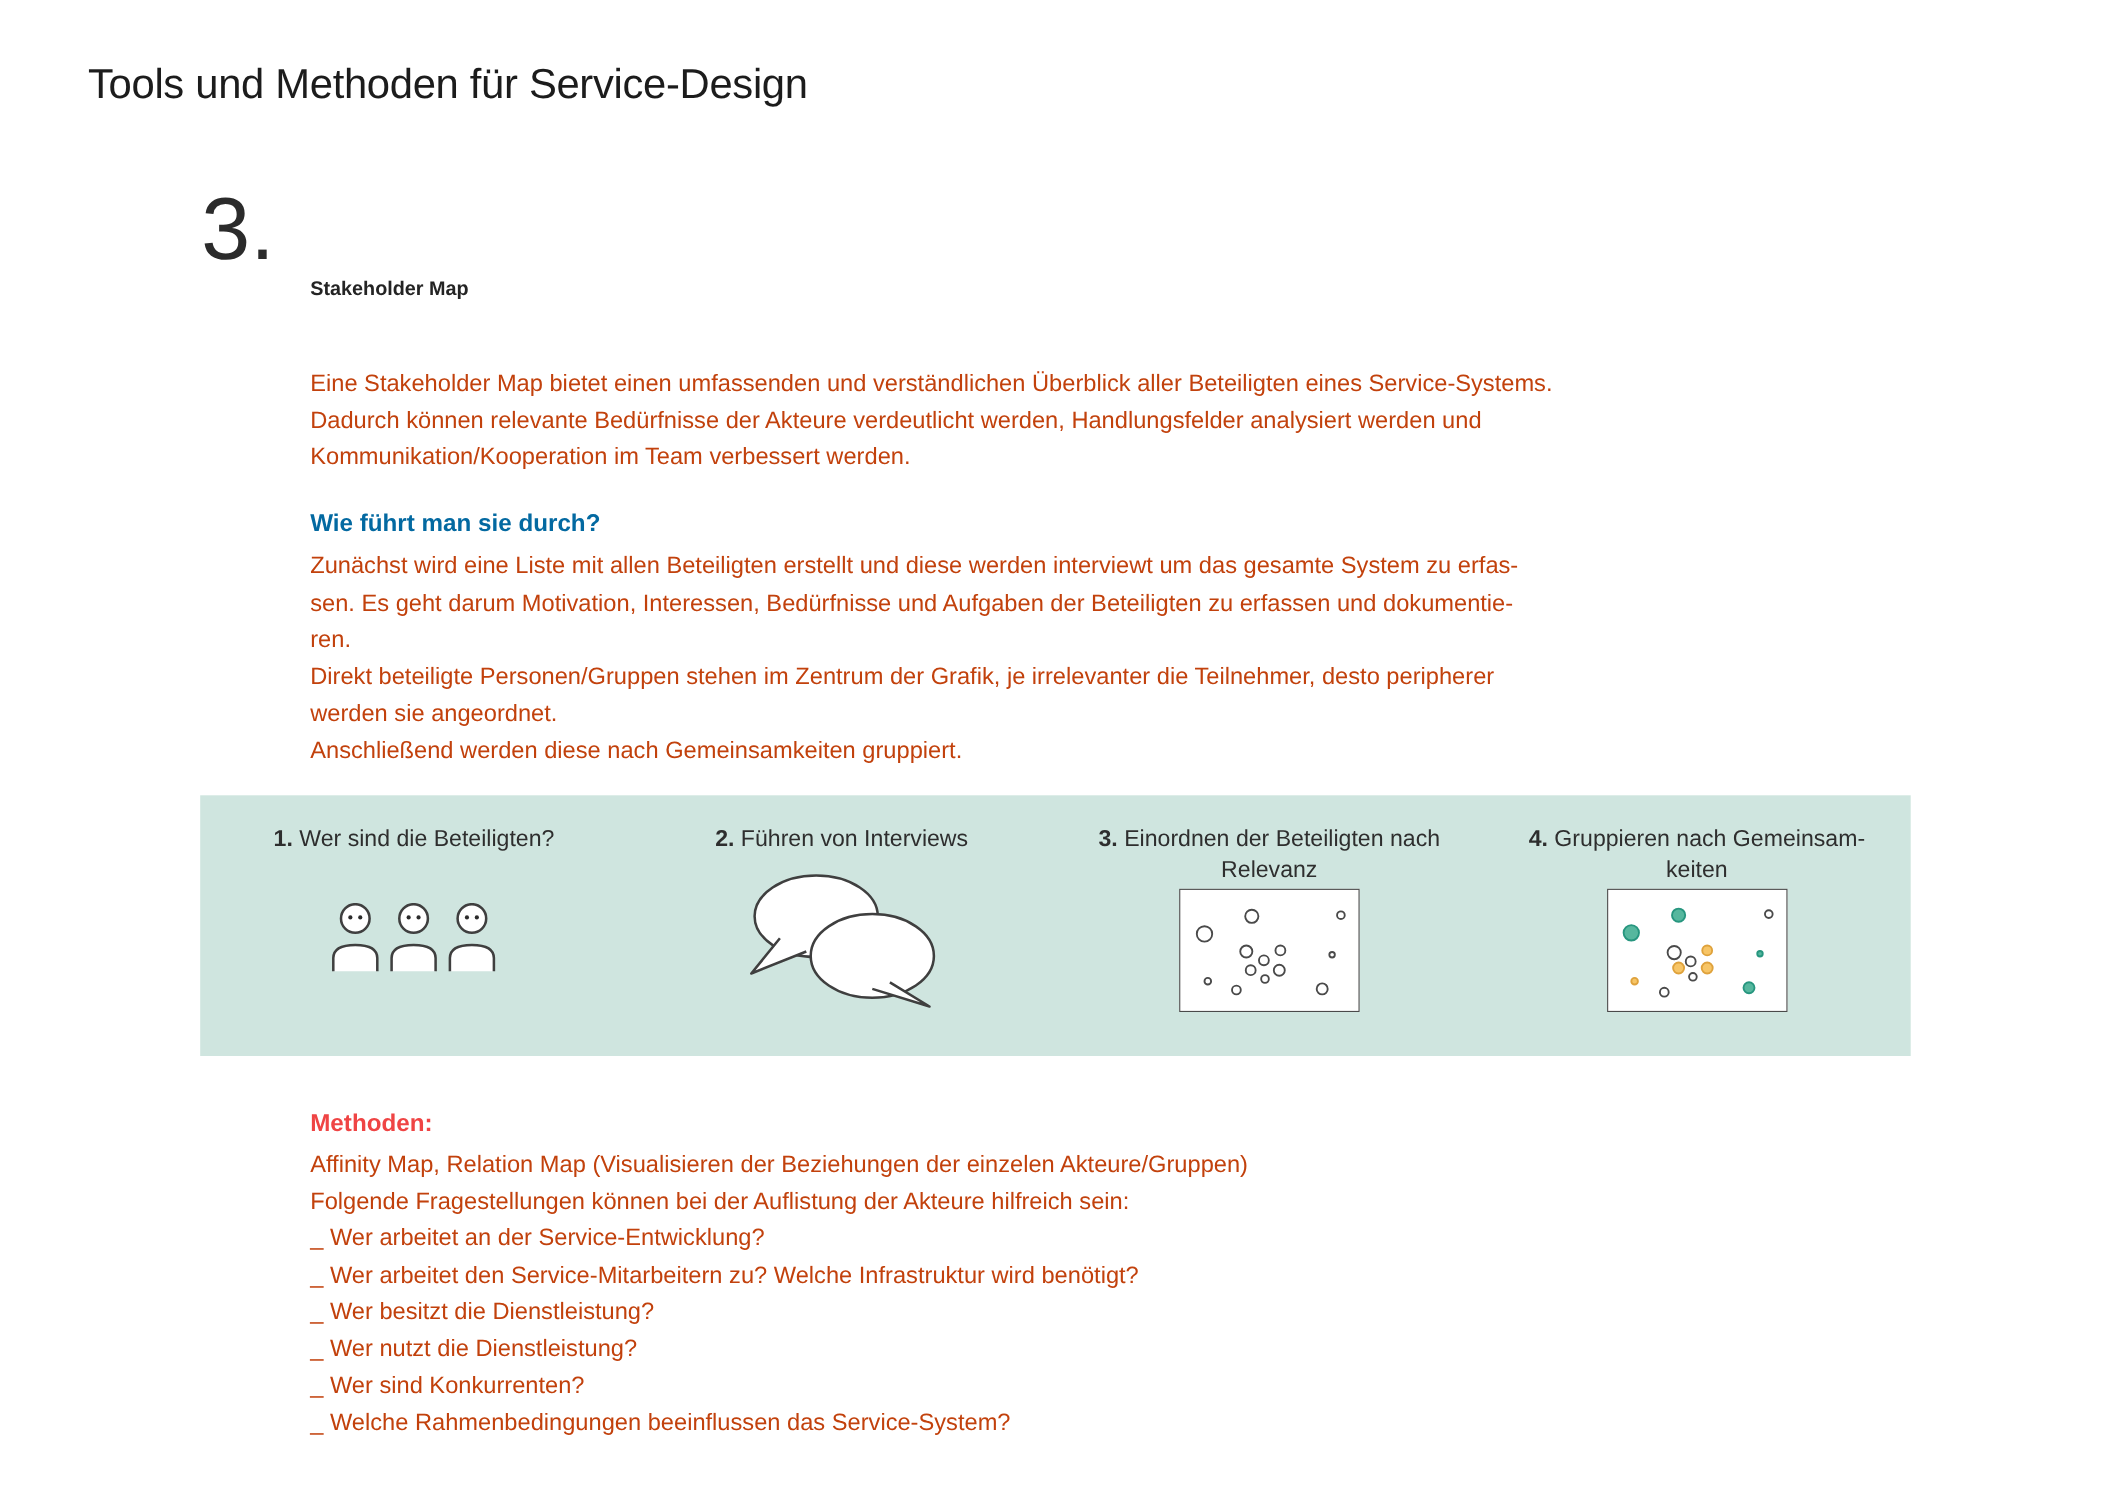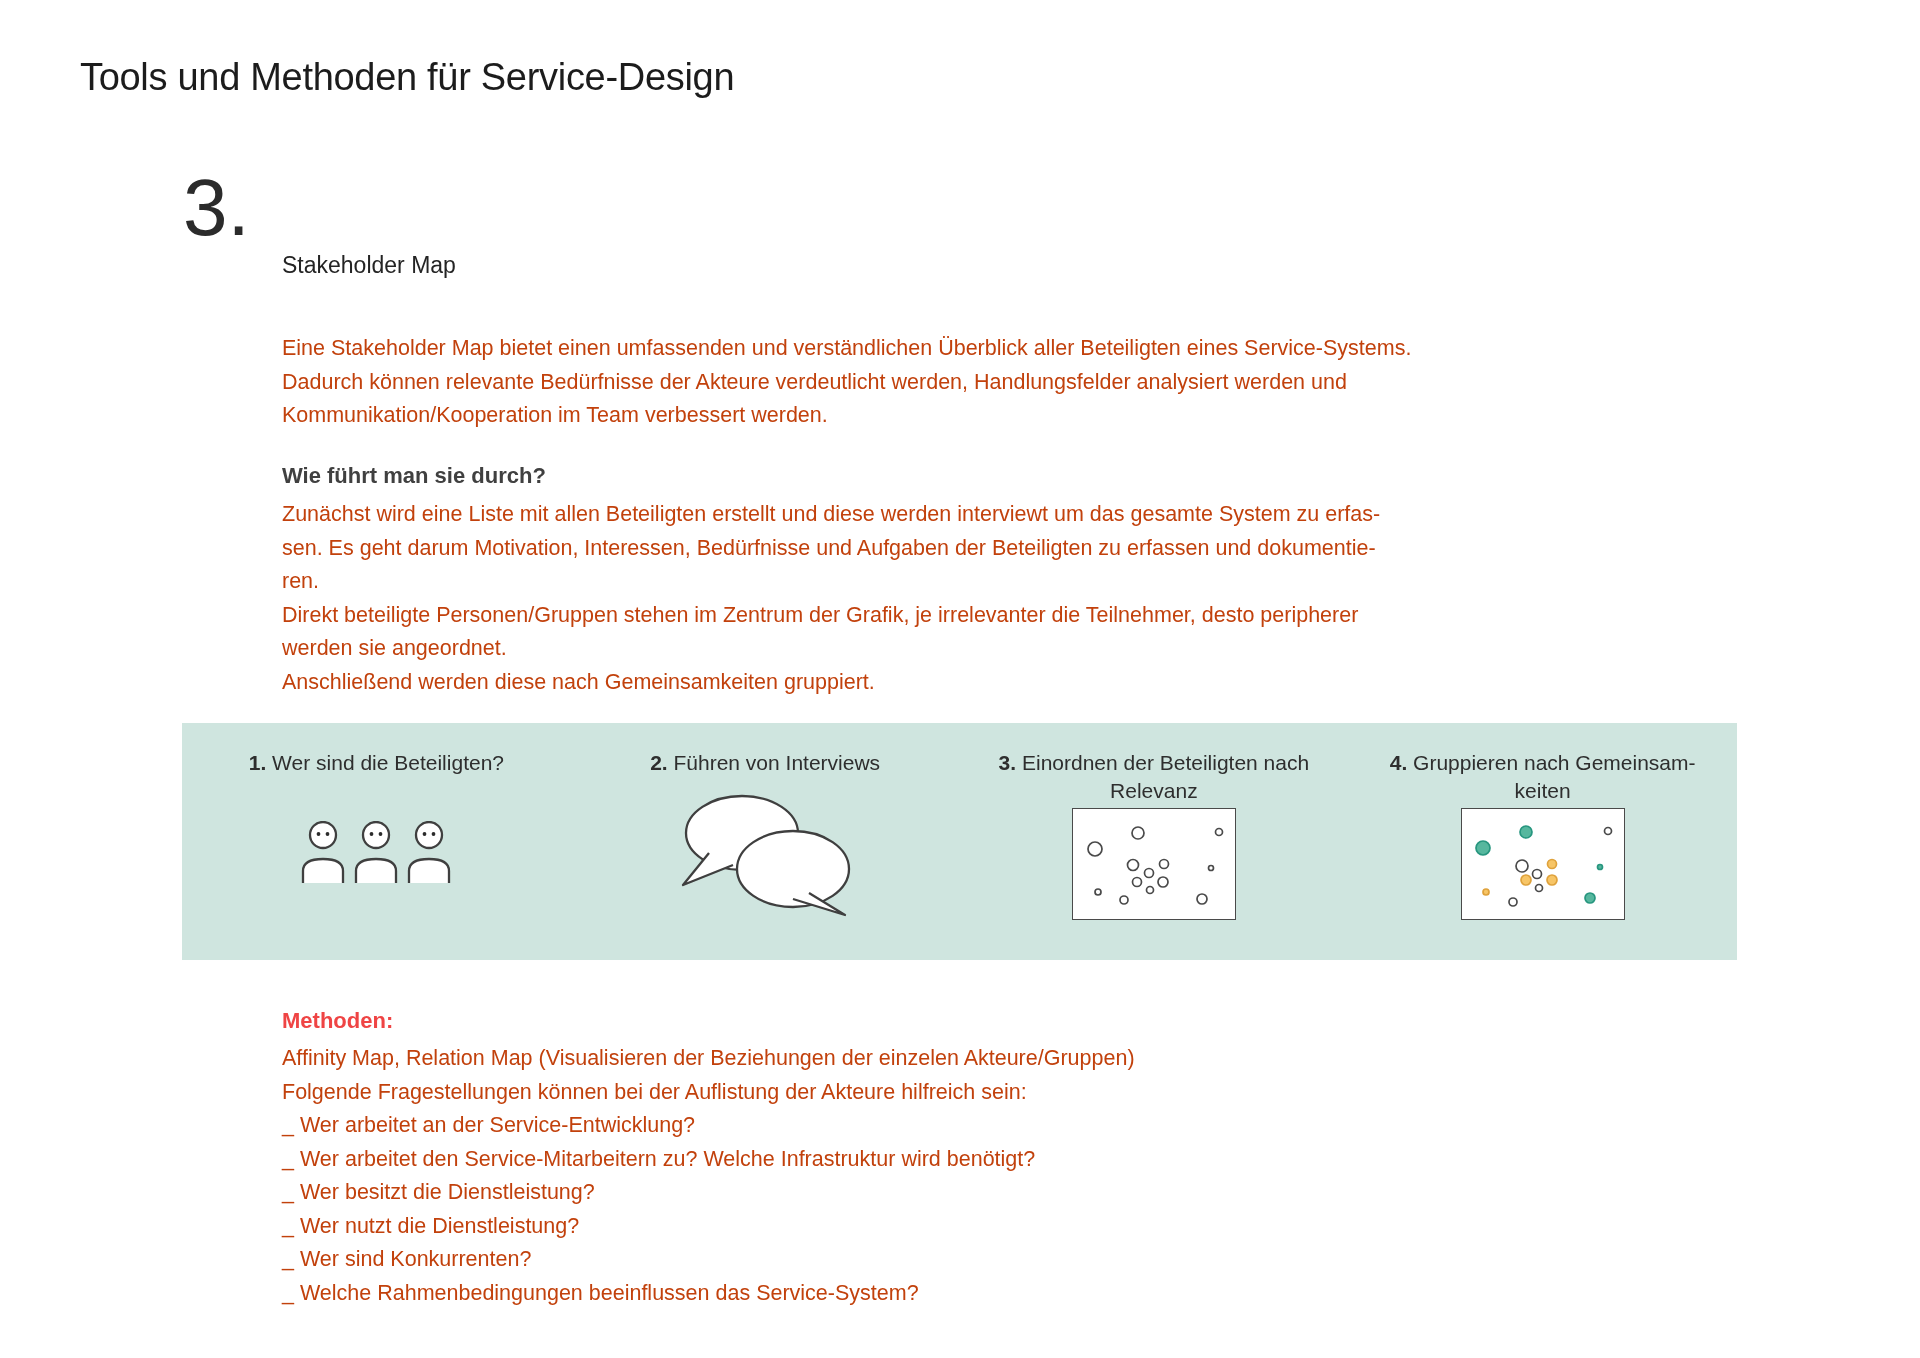--- a/index.html
+++ b/index.html
@@ -15,28 +15,28 @@
     position:absolute; left:80px; top:56px;
     font-size:38px; font-weight:normal; color:#1c1c1c;
     letter-spacing:-0.3px;
   }
   .section-number {
     position:absolute; left:183px; top:162px;
     font-size:80px; font-weight:300; color:#2b2b2b;
   }
   .section-title {
     position:absolute; left:282px; top:252px;
-    font-size:23px; font-weight:normal; color:#242424;
+    font-size:18px; font-weight:bold; color:#242424;
   }
   .body-text {
     font-size:21.5px; line-height:33.5px;
     white-space:pre-line; color:#c2410c;
   }
   .intro-text   { position:absolute; left:282px; top:332px; width:1290px; }
-  .how-heading  { position:absolute; left:282px; top:463px; font-size:22px; font-weight:bold; color:#404040; }
+  .how-heading  { position:absolute; left:282px; top:463px; font-size:22px; font-weight:bold; color:#0369a1; }
   .how-text     { position:absolute; left:282px; top:498px; width:1290px; }
 
   .steps-band {
     position:absolute; left:182px; top:723px;
     width:1555px; height:237px;
     background:#cfe5df;
     display:flex;
   }
   .step-col { flex:1 1 0; position:relative; }
   .step-header {

